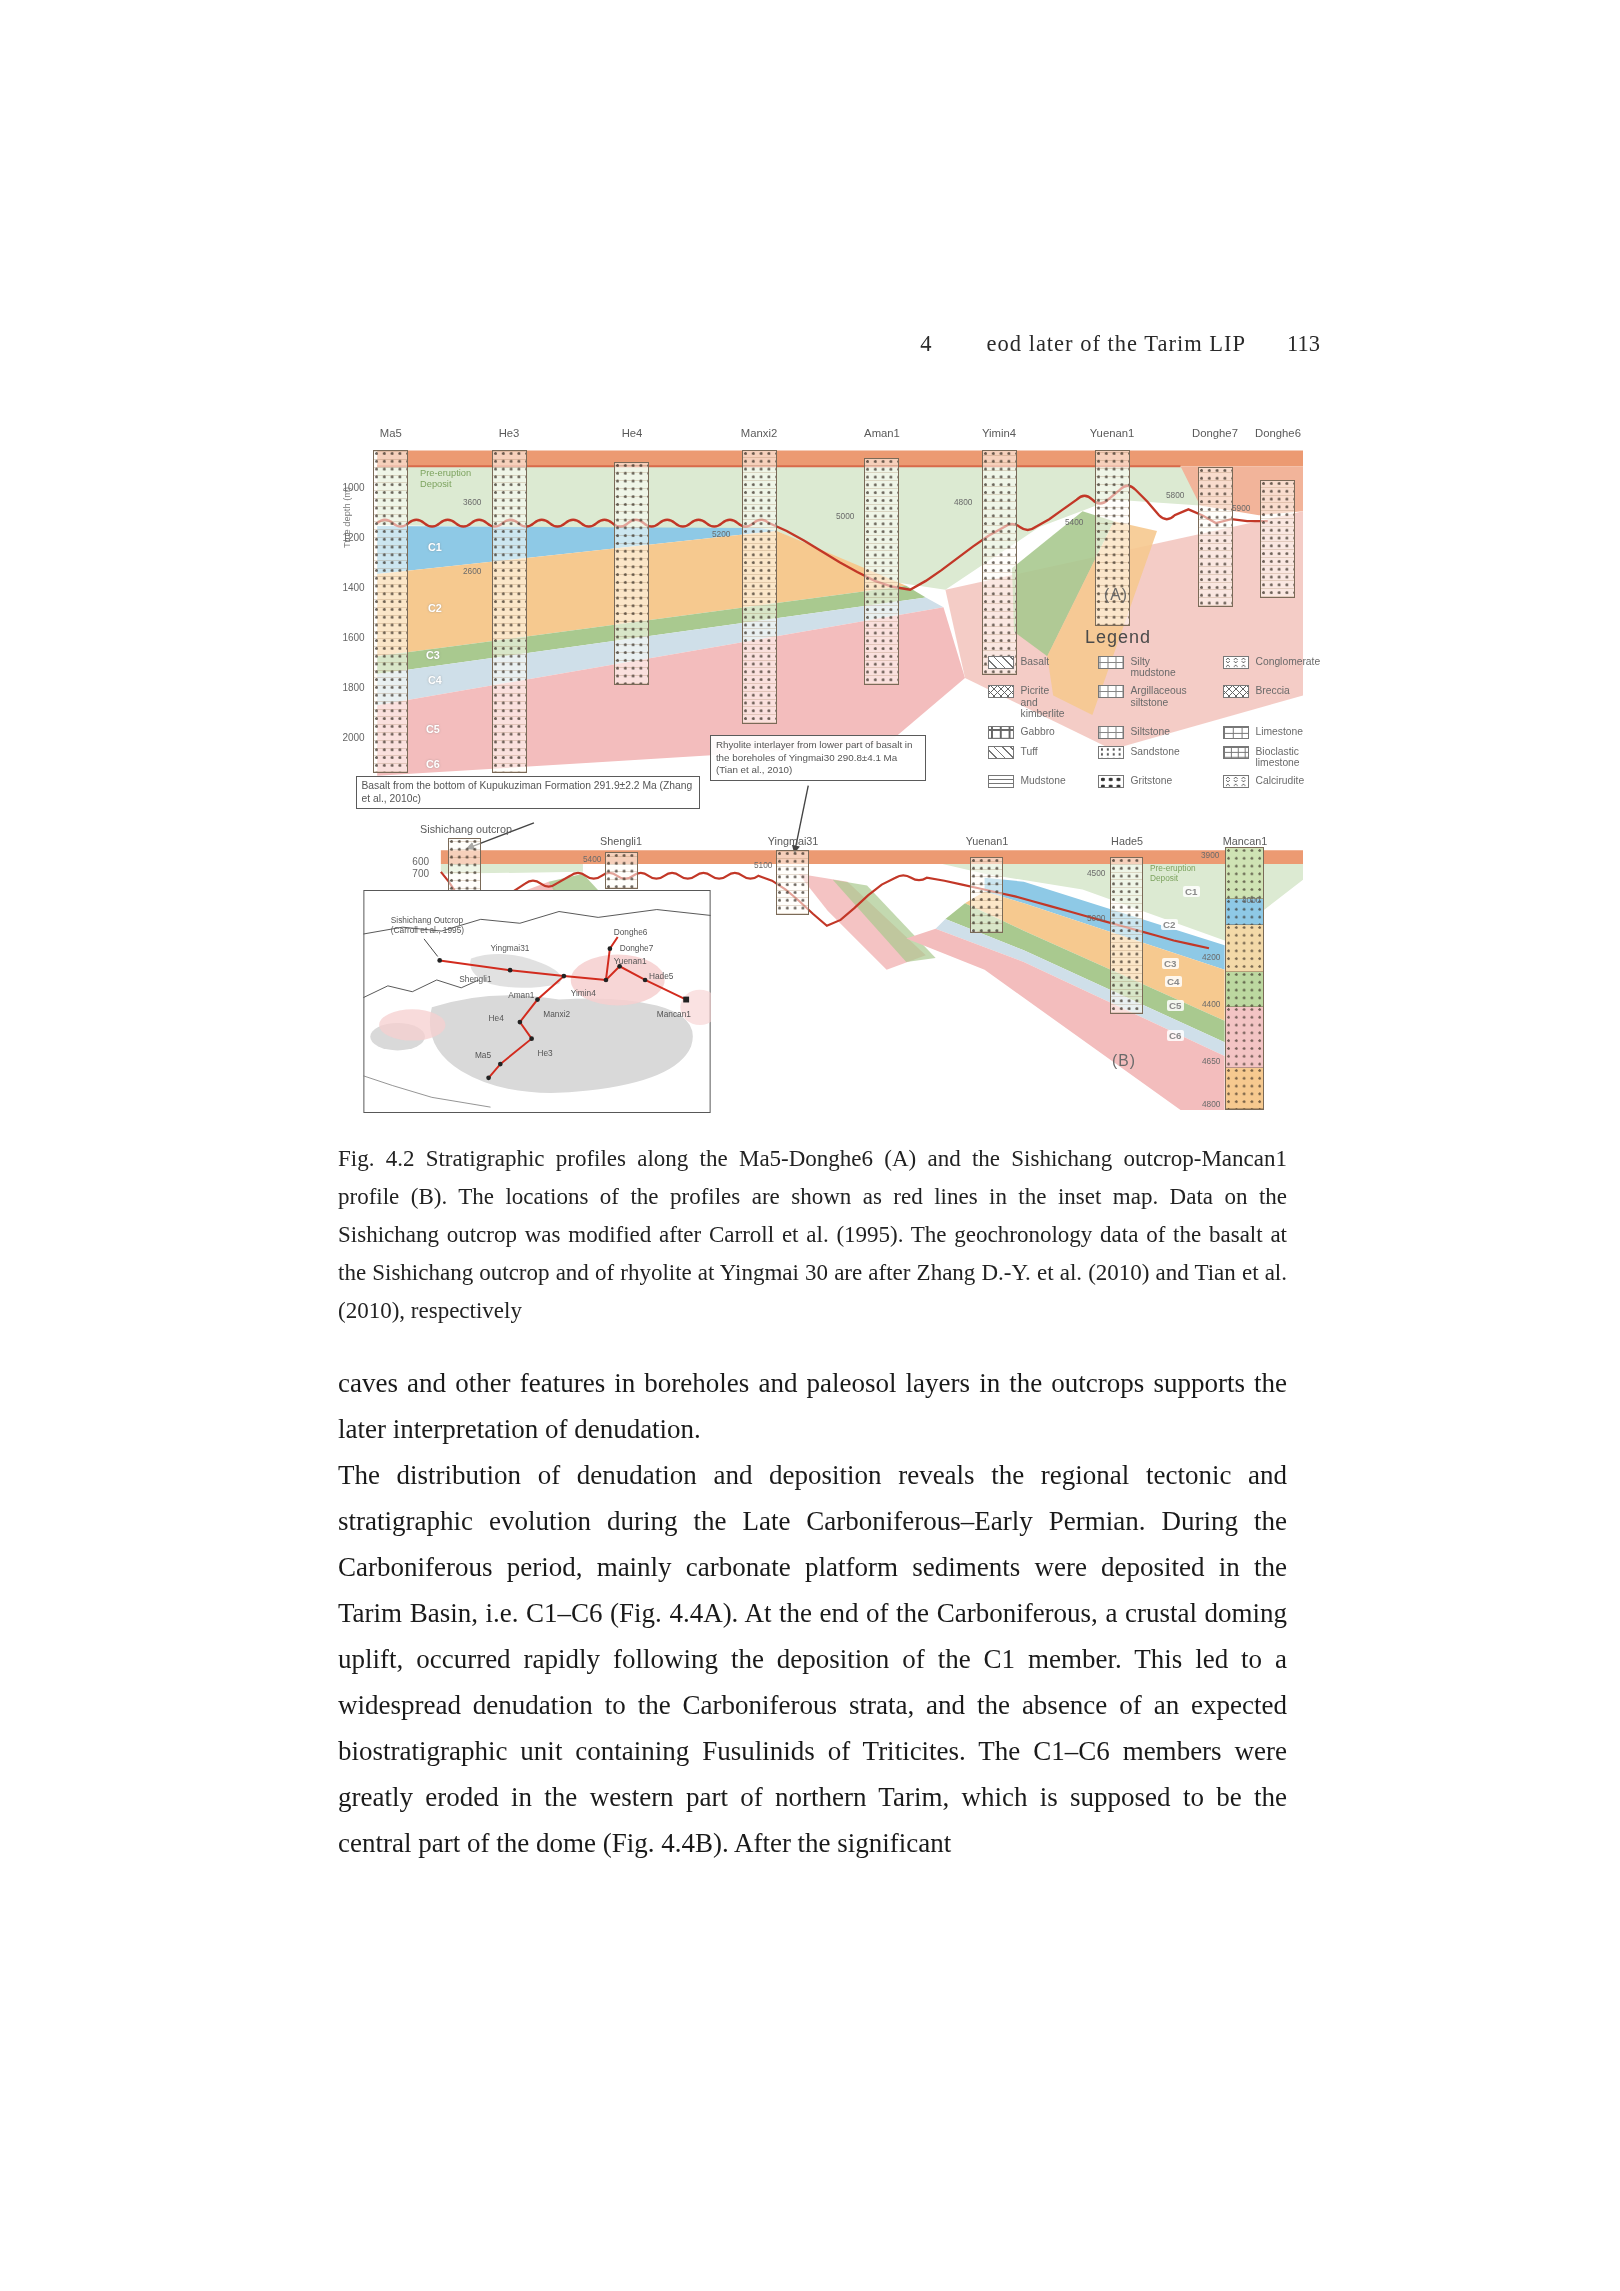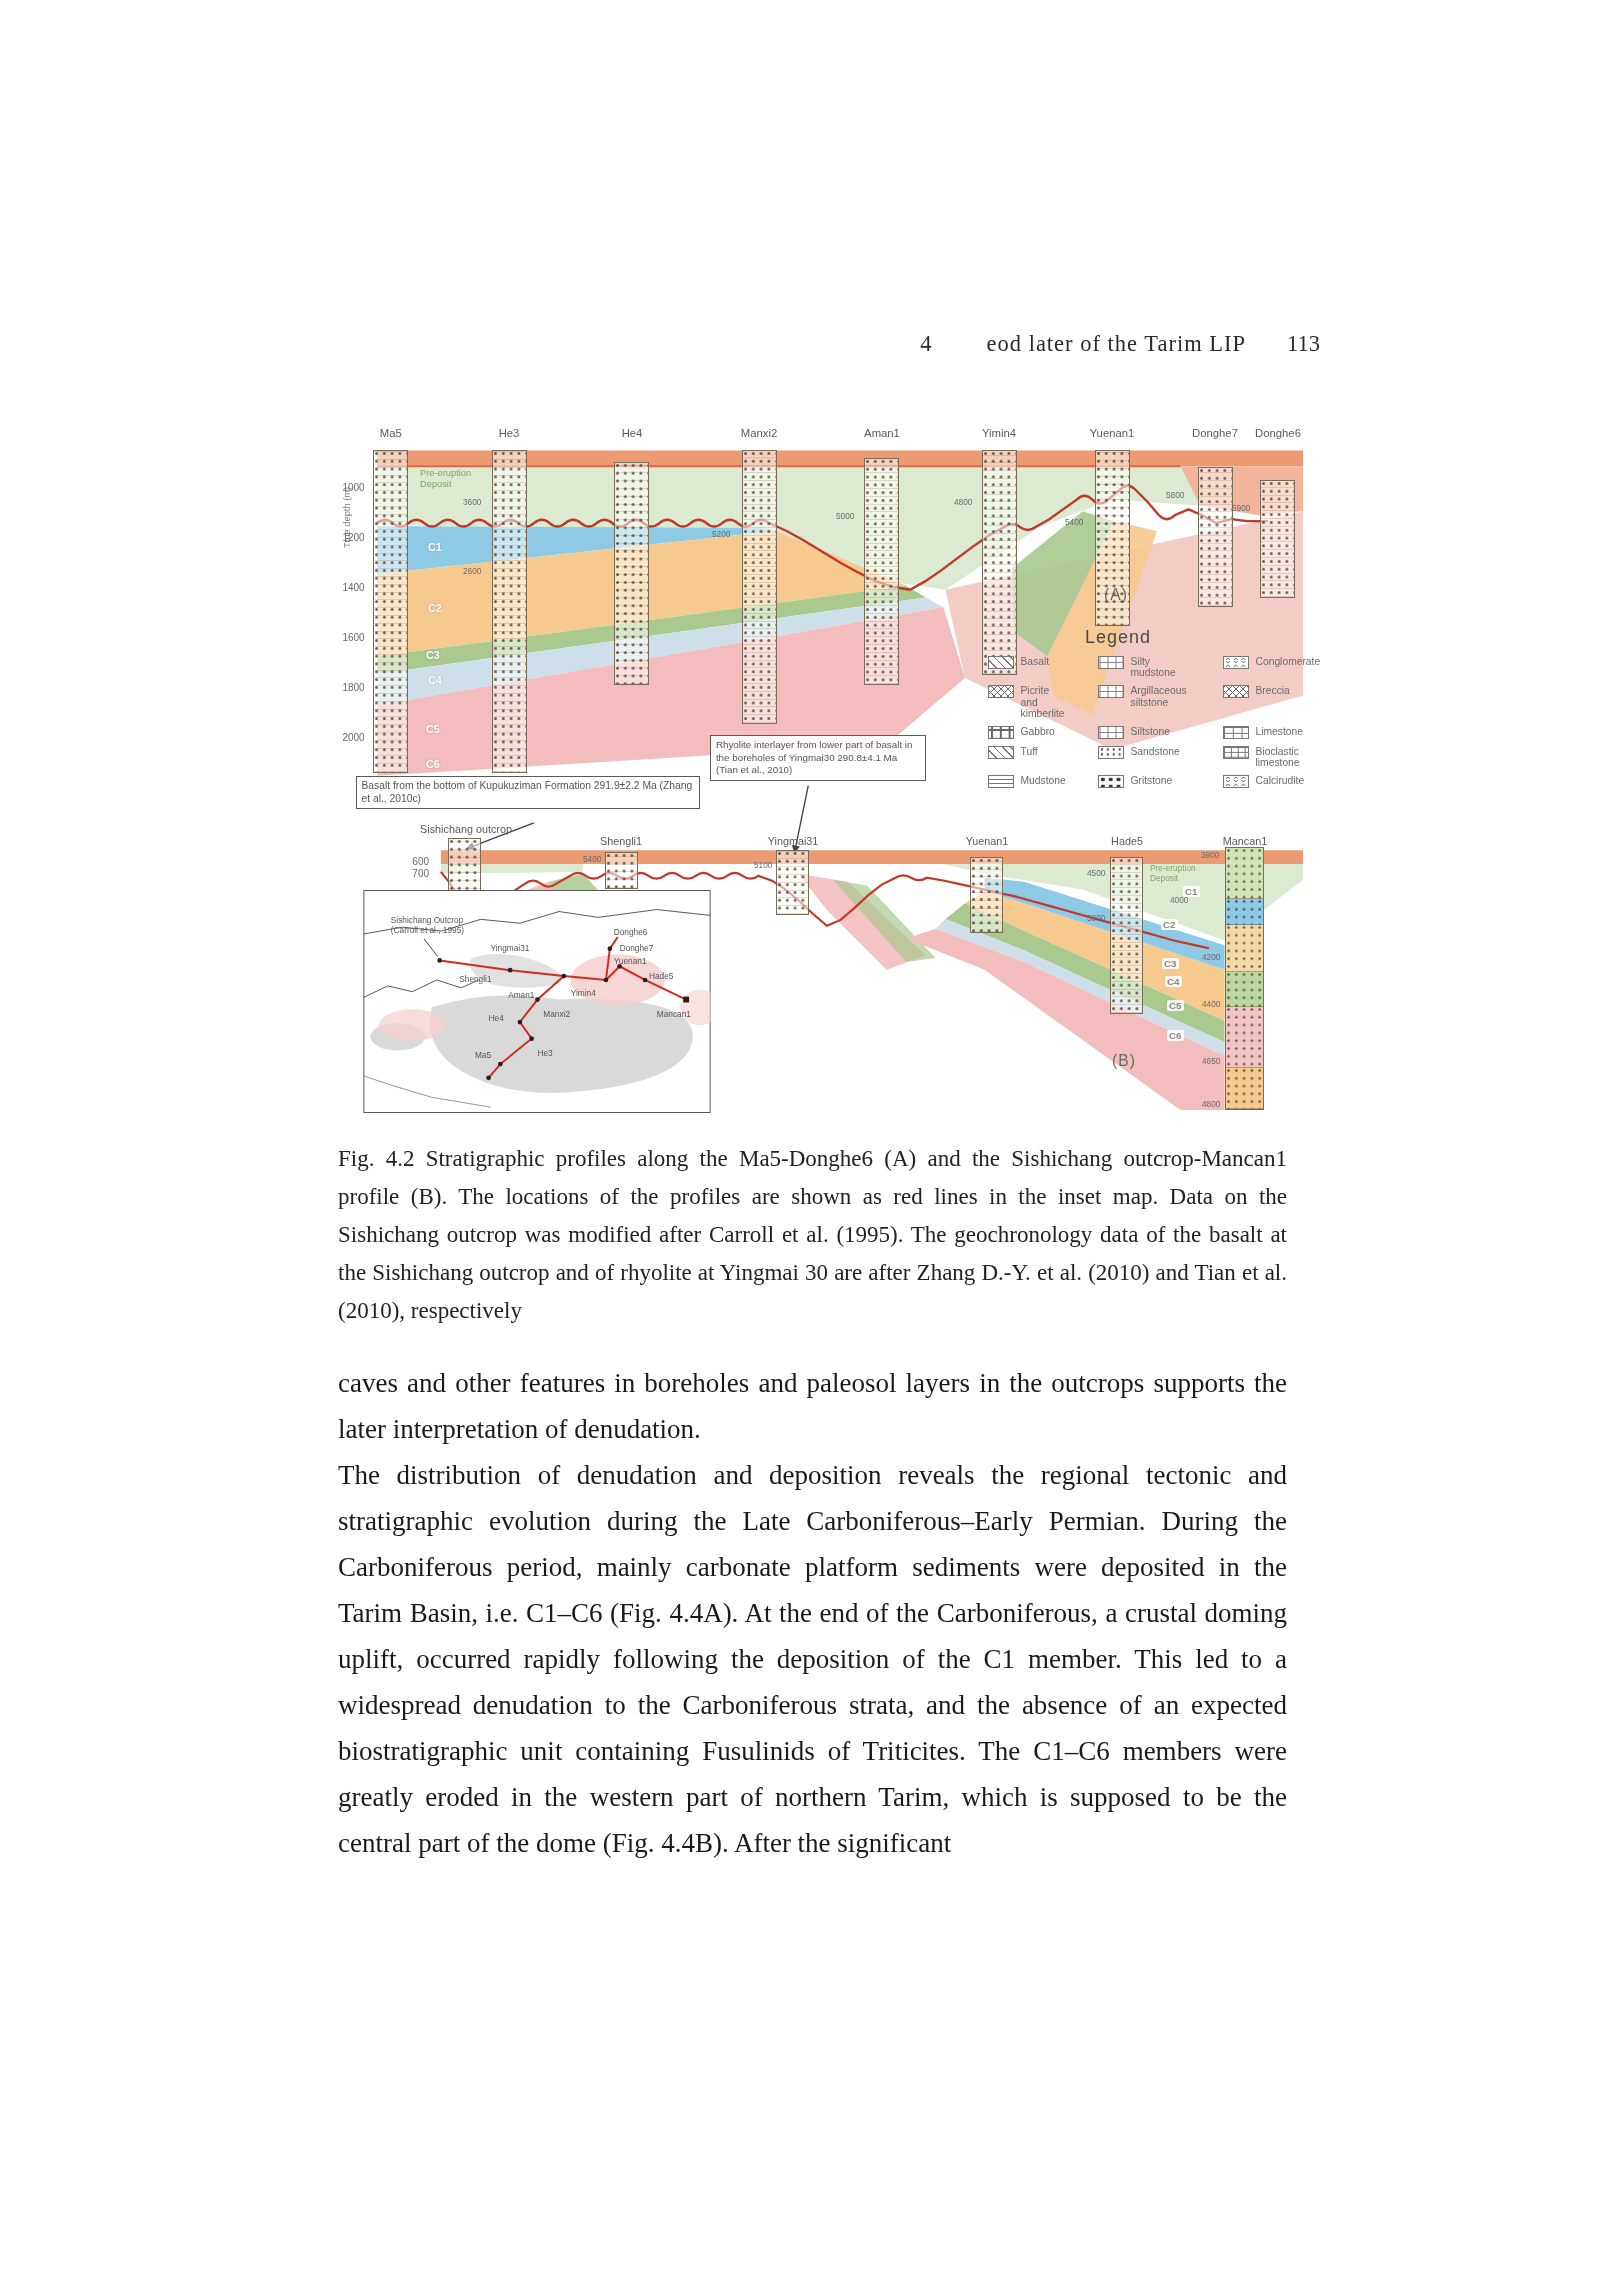--- a/index.html
+++ b/index.html
@@ -281,21 +281,21 @@
     <div class="flab unit-b" style="left:824px;top:537px;">C3</div>
     <div class="flab unit-b" style="left:827px;top:555px;">C4</div>
     <div class="flab unit-b" style="left:829px;top:579px;">C5</div>
     <div class="flab unit-b" style="left:829px;top:609px;">C6</div>
 
     <div class="flab depth" style="left:245px;top:433px;">5400</div>
     <div class="flab depth" style="left:416px;top:439px;">5100</div>
     <div class="flab depth" style="left:749px;top:447px;">4500</div>
     <div class="flab depth" style="left:749px;top:492px;">5000</div>
     <div class="flab depth" style="left:863px;top:429px;">3900</div>
-    <div class="flab depth" style="left:832px;top:474px;text-align:right;">4000</div>
+    <div class="flab depth" style="left:904px;top:474px;text-align:right;">4000</div>
     <div class="flab depth" style="left:864px;top:531px;">4200</div>
     <div class="flab depth" style="left:864px;top:578px;">4400</div>
     <div class="flab depth" style="left:864px;top:635px;">4650</div>
     <div class="flab depth" style="left:864px;top:678px;">4800</div>
 
     <div class="flab panel" style="left:774px;top:631px;">(B)</div>
 
     <svg width="348" height="223" viewBox="0 0 355 228" style="left:24.5px;top:469px;">
       <rect x="0.5" y="0.5" width="354" height="227" fill="#ffffff" stroke="#555" stroke-width="1"></rect>
 

